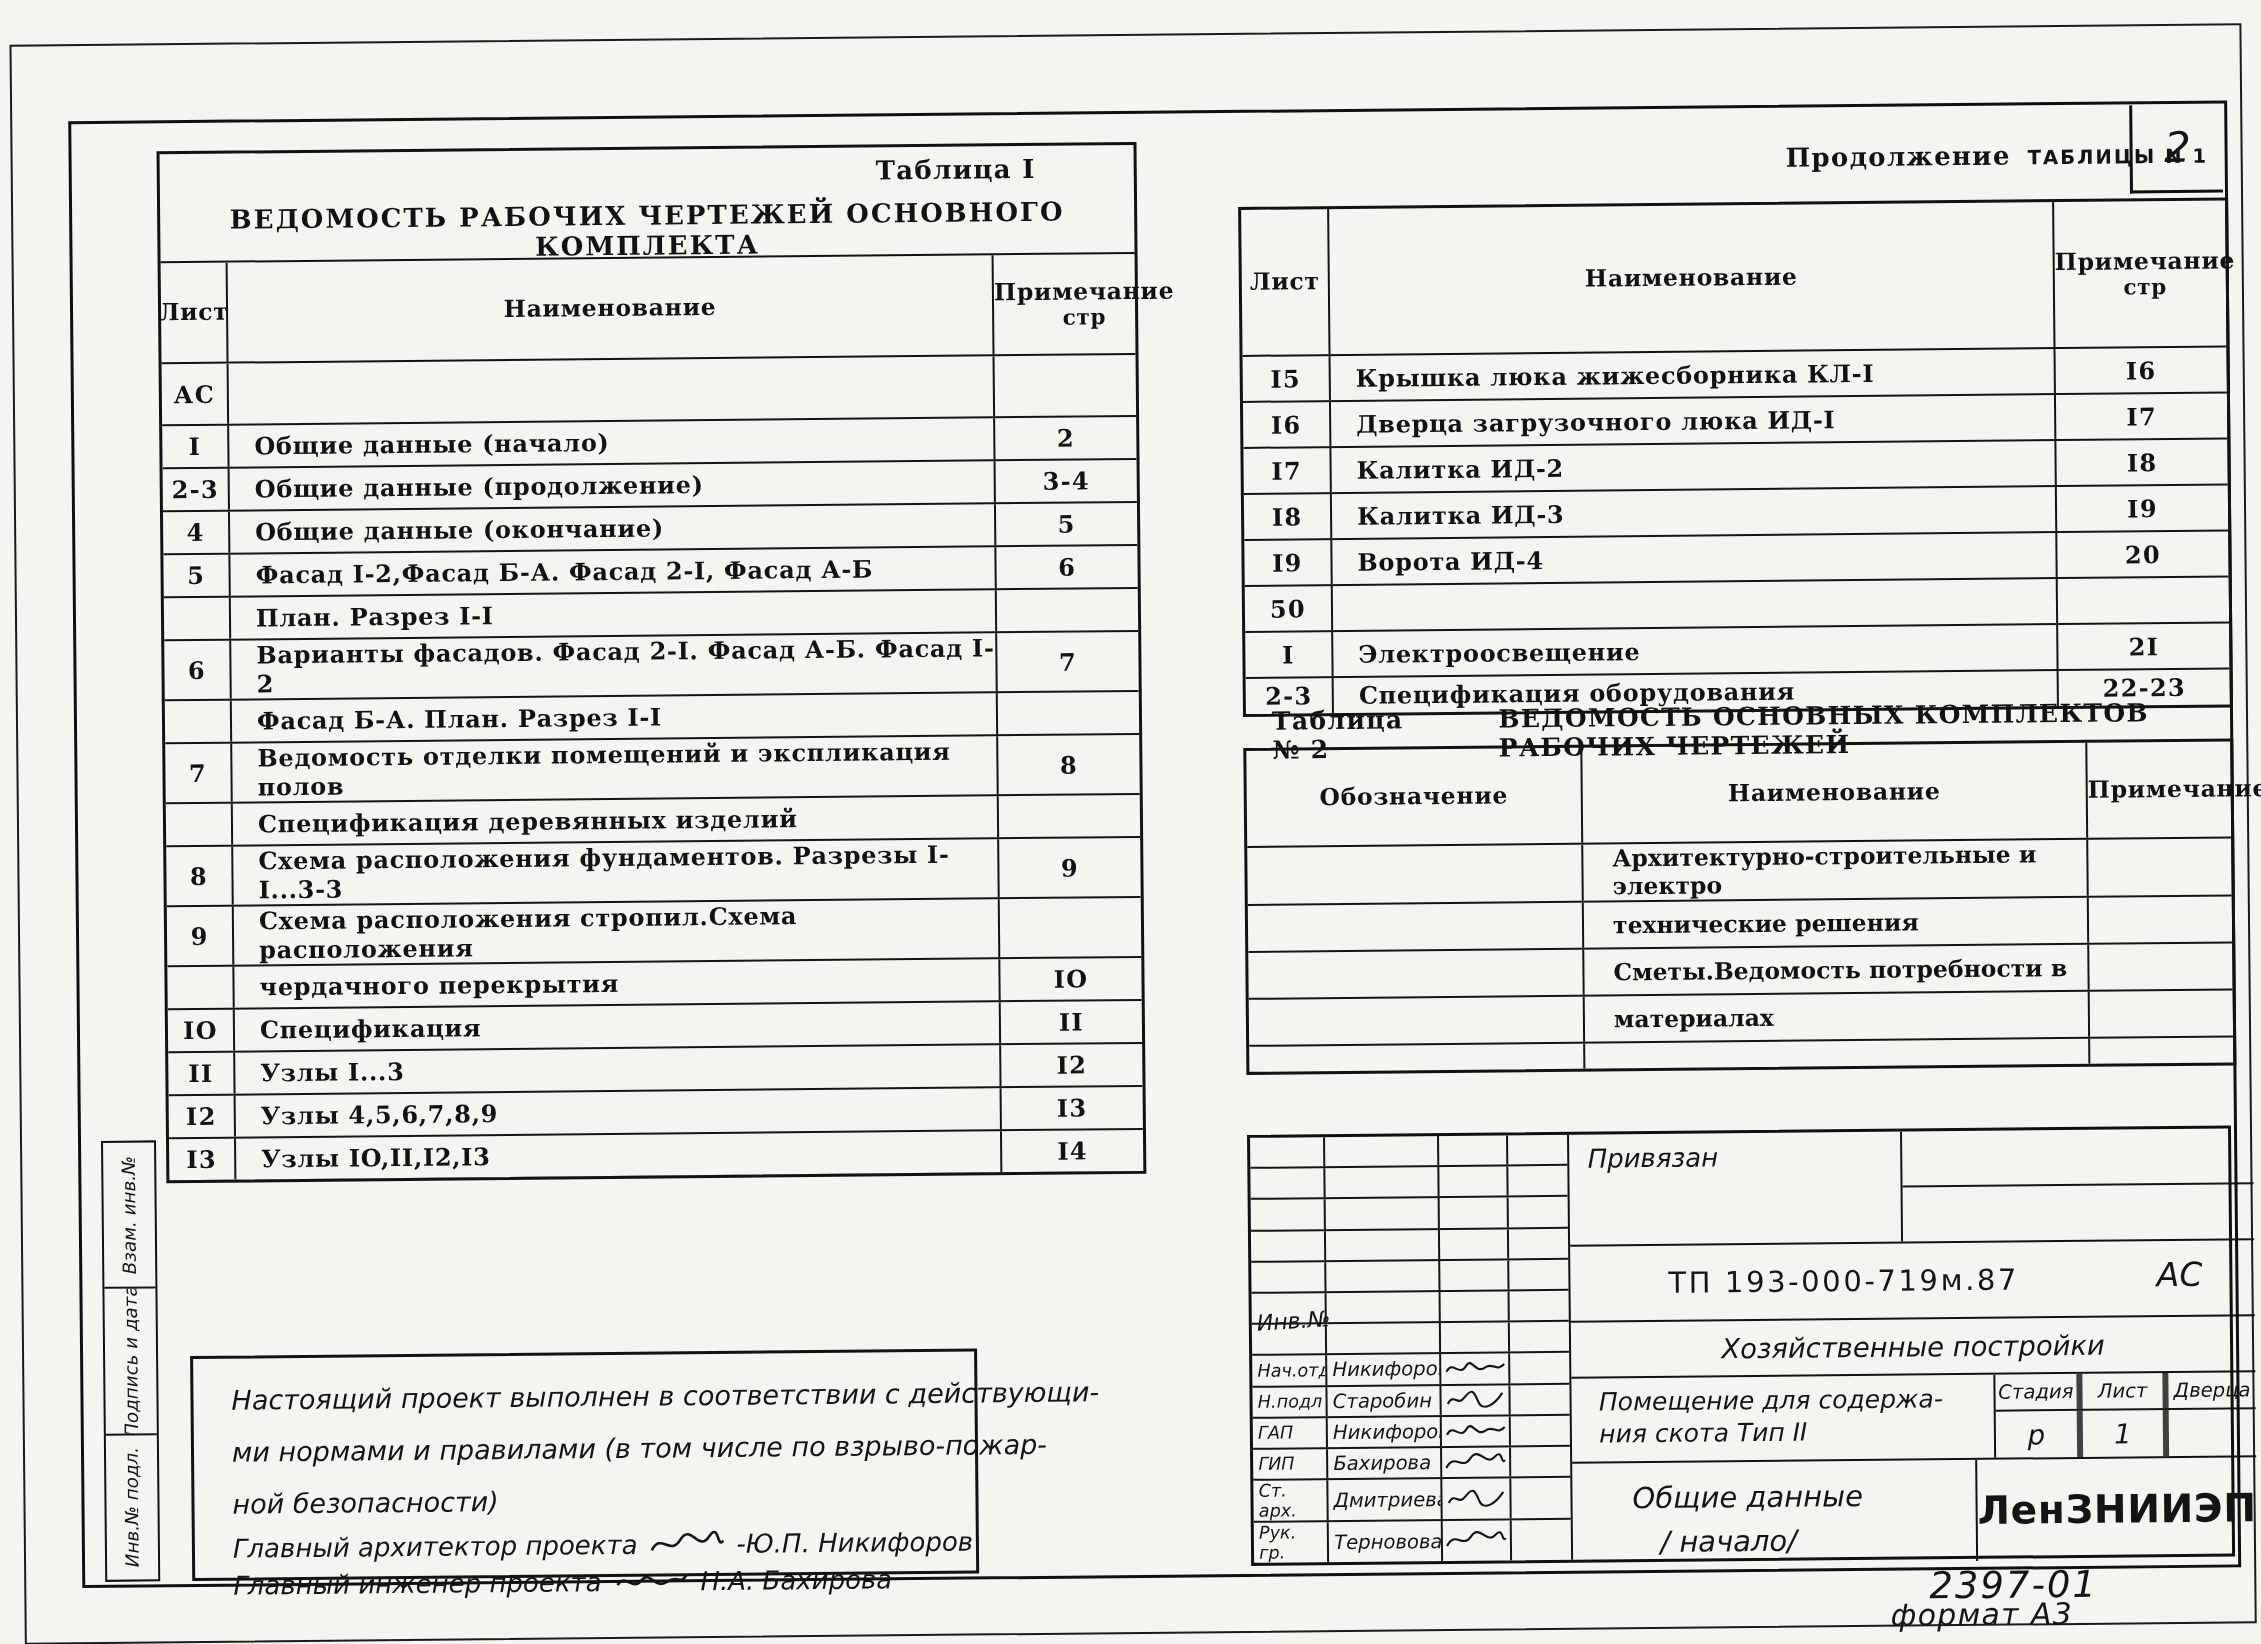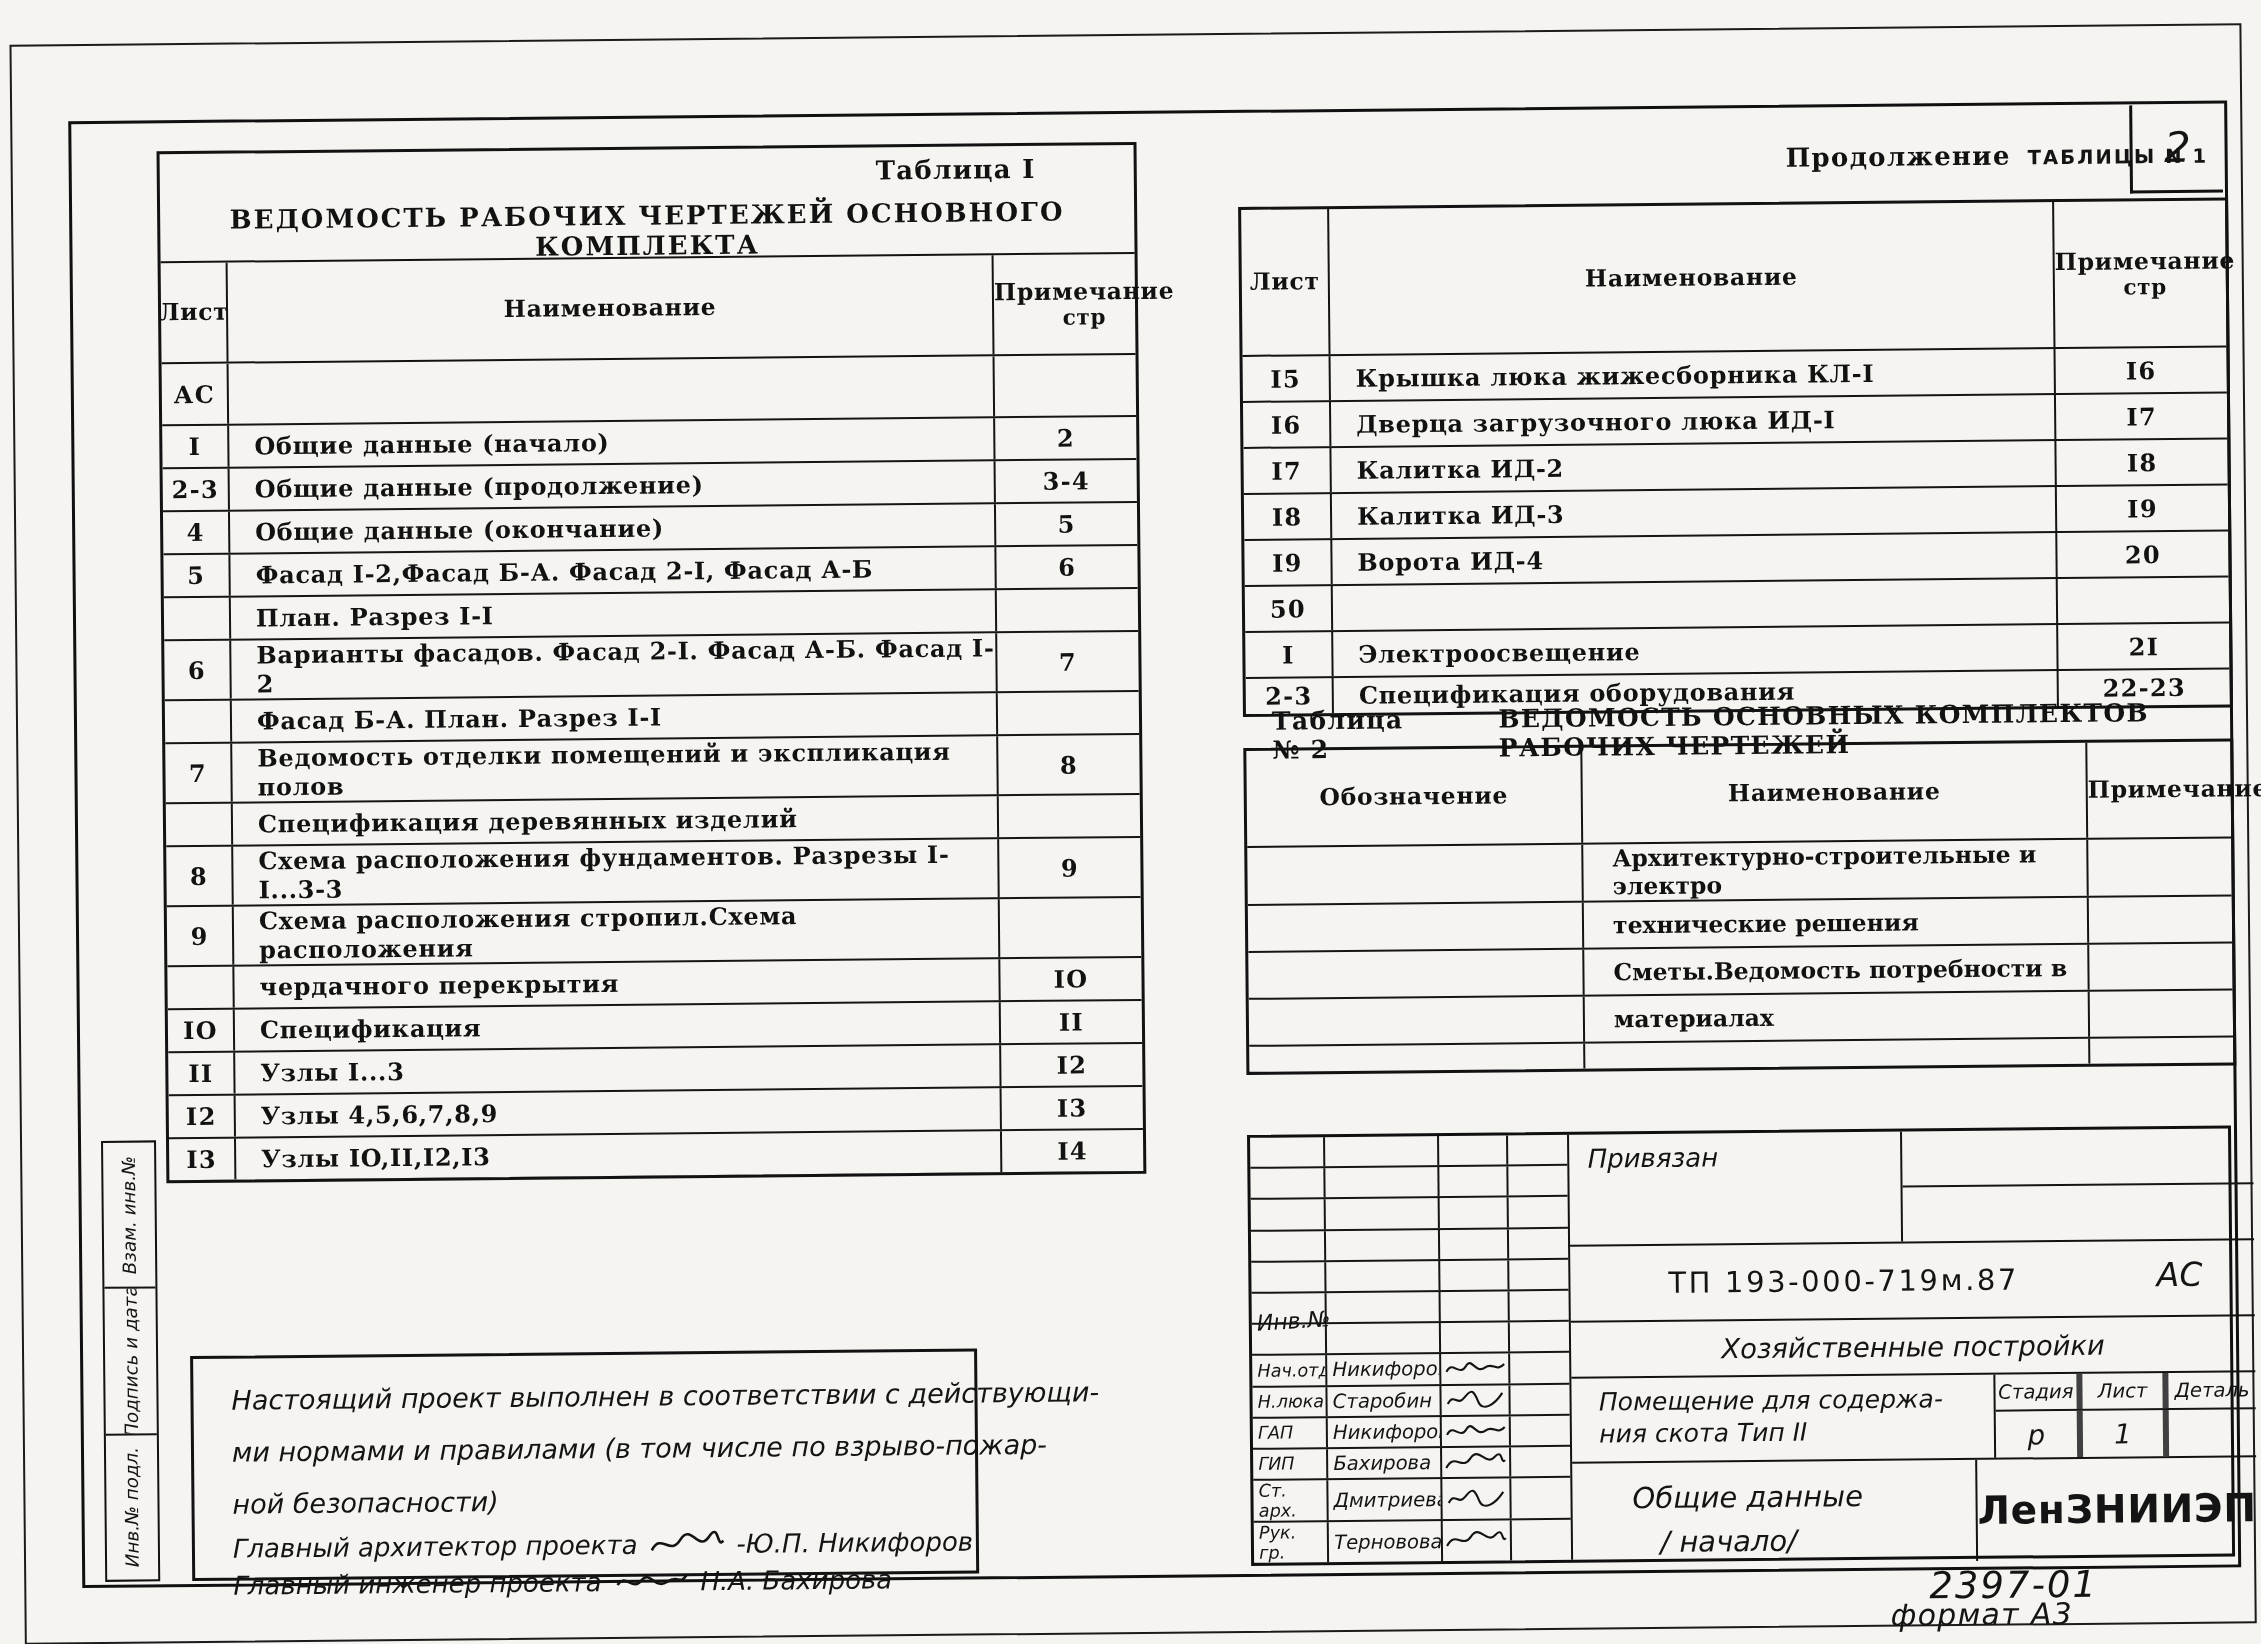--- a/index.html
+++ b/index.html
@@ -389,21 +389,21 @@
         <div class="sc role hand">Нач.отд.</div>
         <div class="sc nm hand">Никифоров</div>
         <div class="sc sg">
             <svg class="sig" width="63" height="23.5" viewBox="0 0 120 44">
               <path d="M6 28 C 18 4, 30 40, 44 16 C 54 0, 62 34, 80 20 C 94 10, 102 30, 116 14" fill="none" stroke="#141414" stroke-width="4"></path>
             </svg>
           </div>
         <div class="sc"></div>
       </div>
       <div class="srow">
-        <div class="sc role hand">Н.люка</div>
+        <div class="sc role hand">Н.подл</div>
         <div class="sc nm hand">Старобин</div>
         <div class="sc sg">
             <svg class="sig" width="63" height="23.5" viewBox="0 0 120 44">
               <path d="M8 30 C 20 8, 26 36, 40 18 S 58 6, 66 26 S 96 34, 112 10" fill="none" stroke="#141414" stroke-width="4"></path>
             </svg>
           </div>
         <div class="sc"></div>
       </div>
       <div class="srow">
         <div class="sc role hand">ГАП</div>
@@ -461,21 +461,21 @@
       <div class="r3 hand">Хозяйственные постройки</div>
       <div class="r4">
         <div class="r4a hand">
           <div>Помещение для содержа-</div>
           <div>ния скота Тип II</div>
         </div>
         <div class="r4b">
           <div class="minihead hand">
             <div>Стадия</div>
             <div>Лист</div>
-            <div>Деталь</div>
+            <div>Дверца</div>
           </div>
           <div class="minival hand">
             <div>р</div>
             <div>1</div>
             <div></div>
           </div>
         </div>
       </div>
       <div class="r5">
         <div class="r5a hand">

